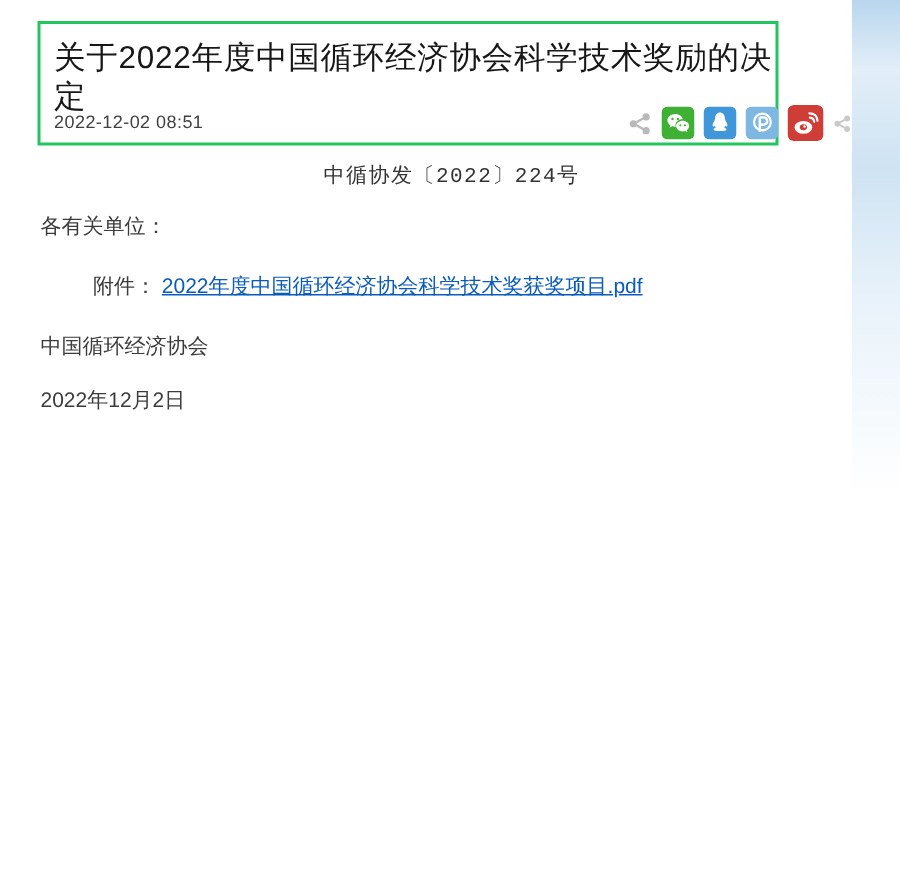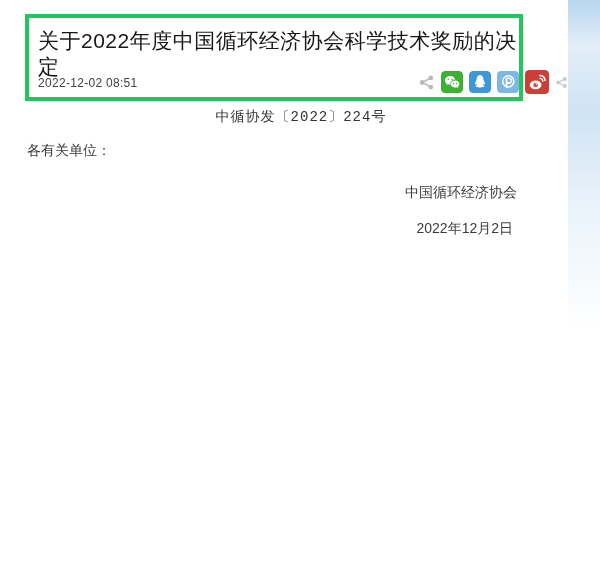--- a/index.html
+++ b/index.html
@@ -7,21 +7,21 @@
     width:600px;height:585px;position:relative;overflow:hidden;
     background:#ffffff;
     font-family:"Liberation Sans","DejaVu Sans",sans-serif;
   }
   .bg-strip{
     position:absolute;top:0;right:0;width:32px;height:330px;
     background:linear-gradient(180deg,#b9d6ee 0%,#e2eef8 14%,#cfe3f3 34%,#e8f2fa 60%,#ffffff 100%);
   }
   .header-box{
     position:absolute;left:25px;top:14px;width:490px;height:79px;
-    border:4px solid #22c55e;background:transparent;
+    border:2px solid #22c55e;background:transparent;
   }
   .title{
     margin:10px 0 0 9px;font-size:21px;font-weight:400;color:#171717;
     letter-spacing:.5px;line-height:1.25;
   }
   .pub-date{
     position:absolute;left:9px;bottom:7px;
     font-size:12px;color:#414141;letter-spacing:.3px;
   }
   .share-bar{
@@ -36,21 +36,21 @@
   .doc-number{
     text-align:center;font-size:14px;color:#333;
     font-family:Liberation Mono, monospace;letter-spacing:1px;
   }
   .salutation{margin:13px 0 18px 0;line-height:23px;}
   .para{
     margin:0 0 14px 0;line-height:23.5px;text-indent:2em;text-align:justify;
   }
   .attachment{margin:16px 0 0 0;padding-left:35px;line-height:20px;}
   .attachment-link{color:#0b5bbb;text-decoration:underline;}
-  .signature{margin-top:20px;text-align:right;padding-right:58px;line-height:20px;color:#3b3b3b;}
+  .signature{margin-top:20px;text-align:left;padding-right:58px;line-height:20px;color:#3b3b3b;}
   .sig-date{margin-top:16px;padding-right:62px;}
 </style>
 </head>
 <body>
 
 <div>
 
   <div class="bg-strip"></div>
 
   <div class="header-box">
@@ -118,17 +118,21 @@
             <path d="M8.8 10.6 15.2 7"></path>
             <path d="M8.8 13.4 15.2 17"></path>
           </g>
       </svg>
     </span>
   </div>
 
   <div class="doc">
     <div class="doc-number">中循协发〔2022〕224号</div>
     <div class="salutation">各有关单位：</div>
+    <p class="attachment">
+      <span>附件：</span>
+      <a href="#" class="attachment-link">2022年度中国循环经济协会科学技术奖获奖项目.pdf</a>
+    </p>
     <div class="signature">中国循环经济协会</div>
     <div class="signature sig-date">2022年12月2日</div>
   </div>
 
 </div>
 
 </body></html>

